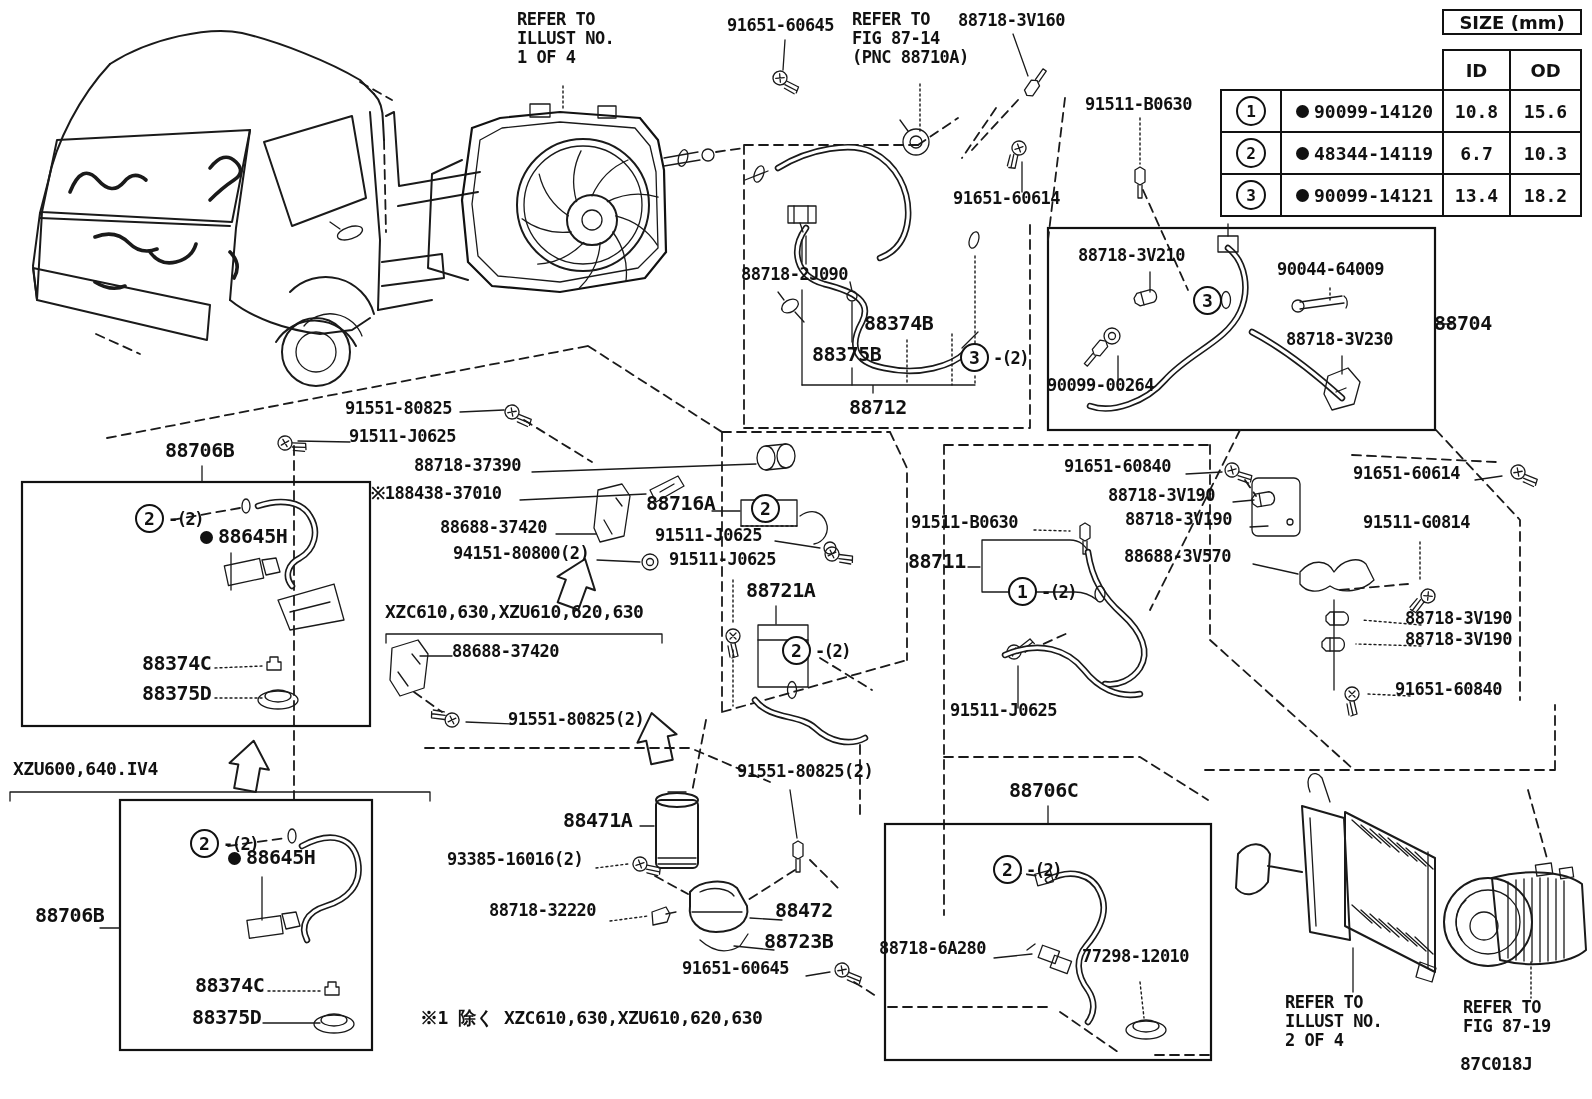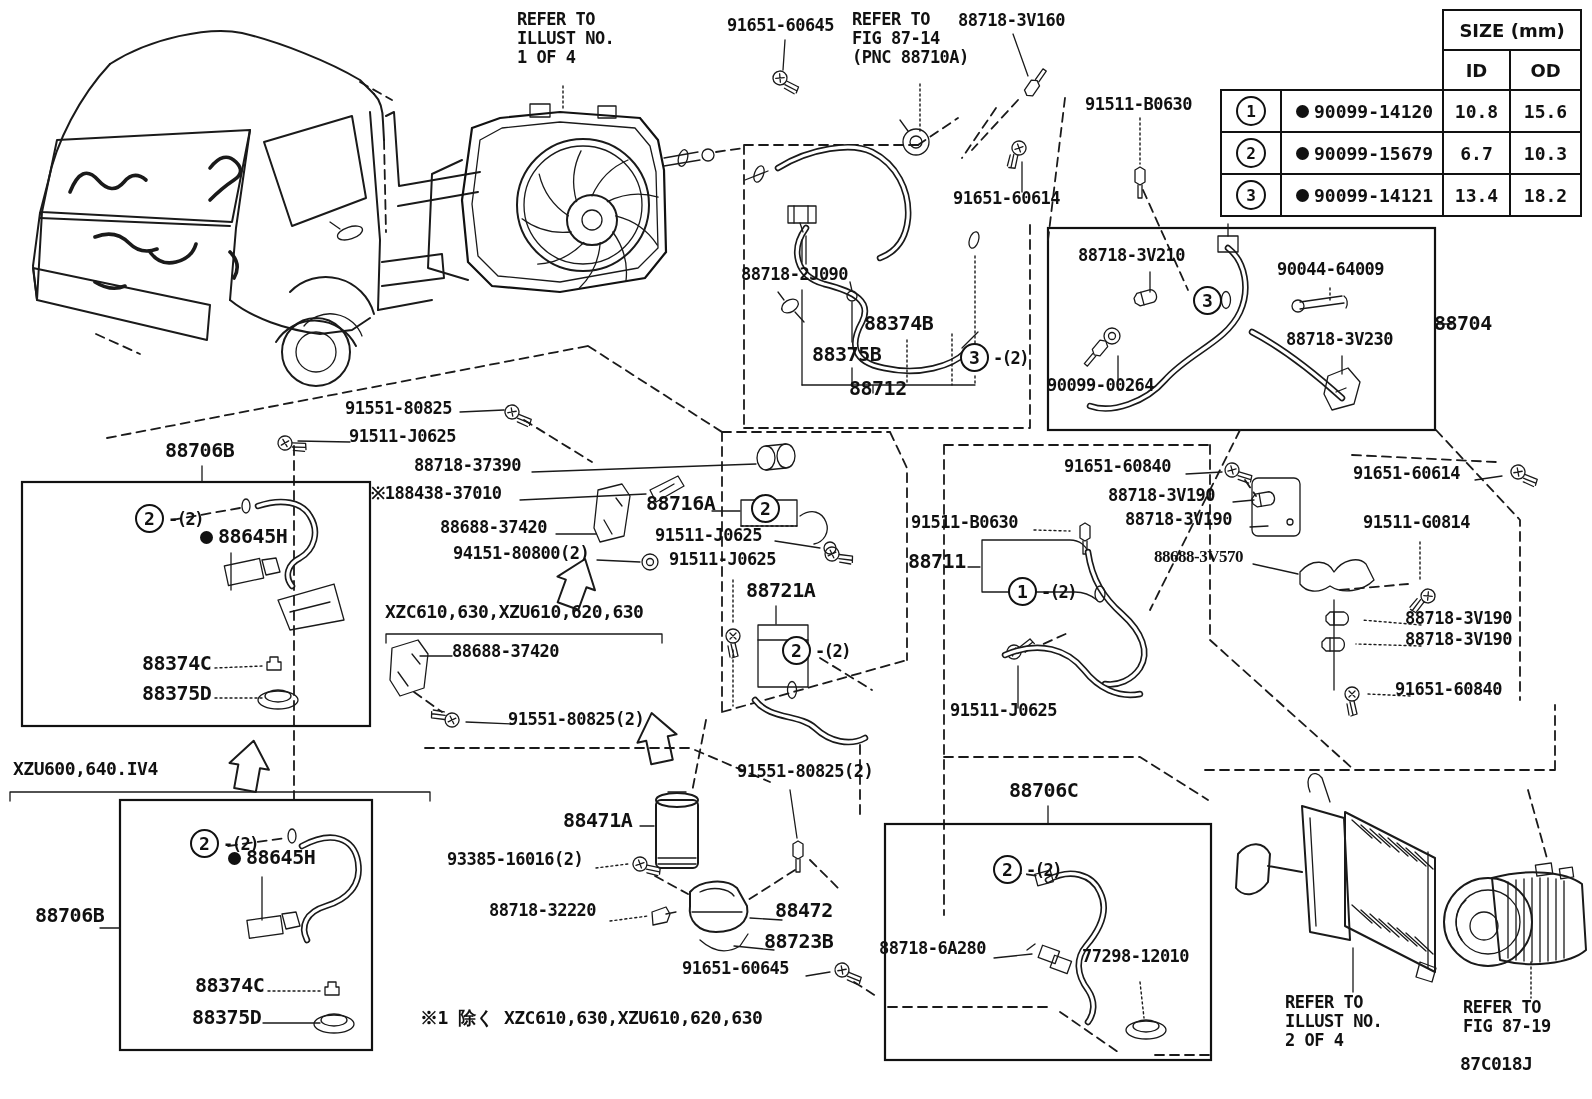--- a/index.html
+++ b/index.html
@@ -370,40 +370,40 @@
     <path class="ln thin" d="M1048,806 L1048,823 M994,958 L1032,954"></path>
     <path class="ln thin" d="M1186,474 L1222,472 M1233,502 L1254,500 M1250,527 L1268,526"></path>
     <path class="dot-ln ln" d="M1034,530 L1070,531"></path>
     <path class="ln thin" d="M1253,564 L1298,574 M1475,480 L1502,476"></path>
     <path class="dot-ln ln" d="M1420,542 L1420,582 M1421,625 L1362,620 M1421,646 L1356,644 M1410,696 L1368,694"></path>
   </g>
 </svg>
 
 
   <div>
-    <div class="st-cell st-head" style="left:1442px;top:9px;width:140px;height:42px">SIZE (mm)</div>
+    <div class="st-cell st-head" style="left:1442px;top:9px;width:140px;height:26px">SIZE (mm)</div>
     <div class="st-cell st-head" style="left:1442px;top:49px;width:69px;height:42px">ID</div>
     <div class="st-cell st-head" style="left:1509px;top:49px;width:73px;height:42px">OD</div>
 
     <div class="st-cell" style="left:1220px;top:89px;width:62px;height:44px">
       <span class="st-num">1</span>
       </div>
     <div class="st-cell st-part" style="left:1280px;top:89px;width:164px;height:44px">
       <span class="dot"></span>
         <span>90099-14120</span>
       </div>
     <div class="st-cell" style="left:1442px;top:89px;width:69px;height:44px">10.8</div>
     <div class="st-cell" style="left:1509px;top:89px;width:73px;height:44px">15.6</div>
 
     <div class="st-cell" style="left:1220px;top:131px;width:62px;height:44px">
       <span class="st-num">2</span>
       </div>
     <div class="st-cell st-part" style="left:1280px;top:131px;width:164px;height:44px">
       <span class="dot"></span>
-        <span>90099-15679</span>
+        <span>48344-14119</span>
       </div>
     <div class="st-cell" style="left:1442px;top:131px;width:69px;height:44px">6.7</div>
     <div class="st-cell" style="left:1509px;top:131px;width:73px;height:44px">10.3</div>
 
     <div class="st-cell" style="left:1220px;top:173px;width:62px;height:44px">
       <span class="st-num">3</span>
       </div>
     <div class="st-cell st-part" style="left:1280px;top:173px;width:183px;height:44px">
       <span class="dot"></span>
         <span>90099-14121</span>
@@ -413,21 +413,21 @@
   </div>
 
   <div id="labels-layer">
       <div class="lbl" style="left: 727px; top: 17px;">91651-60645</div>
       <div class="lbl" style="left: 958px; top: 12px;">88718-3V160</div>
       <div class="lbl" style="left: 1085px; top: 96px;">91511-B0630</div>
       <div class="lbl" style="left: 953px; top: 190px;">91651-60614</div>
       <div class="lbl" style="left: 741px; top: 266px;">88718-2J090</div>
       <div class="lbl lg" style="left: 864px; top: 313px;">88374B</div>
       <div class="lbl lg" style="left: 812px; top: 344px;">88375B</div>
-      <div class="lbl lg" style="left: 849px; top: 378px;">88712</div>
+      <div class="lbl lg" style="left: 849px; top: 397px;">88712</div>
       <div class="lbl" style="left: 1078px; top: 247px;">88718-3V210</div>
       <div class="lbl" style="left: 1277px; top: 261px;">90044-64009</div>
       <div class="lbl" style="left: 1286px; top: 331px;">88718-3V230</div>
       <div class="lbl" style="left: 1047px; top: 377px;">90099-00264</div>
       <div class="lbl lg" style="left: 1434px; top: 313px;">88704</div>
       <div class="lbl" style="left: 345px; top: 400px;">91551-80825</div>
       <div class="lbl" style="left: 349px; top: 428px;">91511-J0625</div>
       <div class="lbl" style="left: 414px; top: 457px;">88718-37390</div>
       <div class="lbl" style="left: 371px; top: 485px;">※188438-37010</div>
       <div class="lbl" style="left: 440px; top: 519px;">88688-37420</div>
@@ -457,21 +457,21 @@
       <div class="lbl" style="left: 682px; top: 960px;">91651-60645</div>
       <div class="lbl note" style="left: 420px; top: 1009px;">※1 除く XZC610,630,XZU610,620,630</div>
       <div class="lbl lg" style="left: 1009px; top: 780px;">88706C</div>
       <div class="lbl" style="left: 879px; top: 940px;">88718-6A280</div>
       <div class="lbl" style="left: 1082px; top: 948px;">77298-12010</div>
       <div class="lbl" style="left: 1064px; top: 458px;">91651-60840</div>
       <div class="lbl" style="left: 1108px; top: 487px;">88718-3V190</div>
       <div class="lbl" style="left: 1125px; top: 511px;">88718-3V190</div>
       <div class="lbl" style="left: 911px; top: 514px;">91511-B0630</div>
       <div class="lbl lg" style="left: 908px; top: 551px;">88711</div>
-      <div class="lbl" style="left: 1154px; top: 548px; font-family: Liberation Serif, serif;">88688-3V570</div>
+      <div class="lbl" style="left: 1124px; top: 548px;">88688-3V570</div>
       <div class="lbl" style="left: 1363px; top: 514px;">91511-G0814</div>
       <div class="lbl" style="left: 1353px; top: 465px;">91651-60614</div>
       <div class="lbl" style="left: 1405px; top: 610px;">88718-3V190</div>
       <div class="lbl" style="left: 1405px; top: 631px;">88718-3V190</div>
       <div class="lbl" style="left: 1395px; top: 681px;">91651-60840</div>
       <div class="lbl" style="left: 950px; top: 702px;">91511-J0625</div>
       <div class="lbl note" style="left: 1460px; top: 1055px;">87C018J</div>
     </div>
   <div id="callouts-layer">
       <div class="callout" style="left: 135px; top: 504px;">

